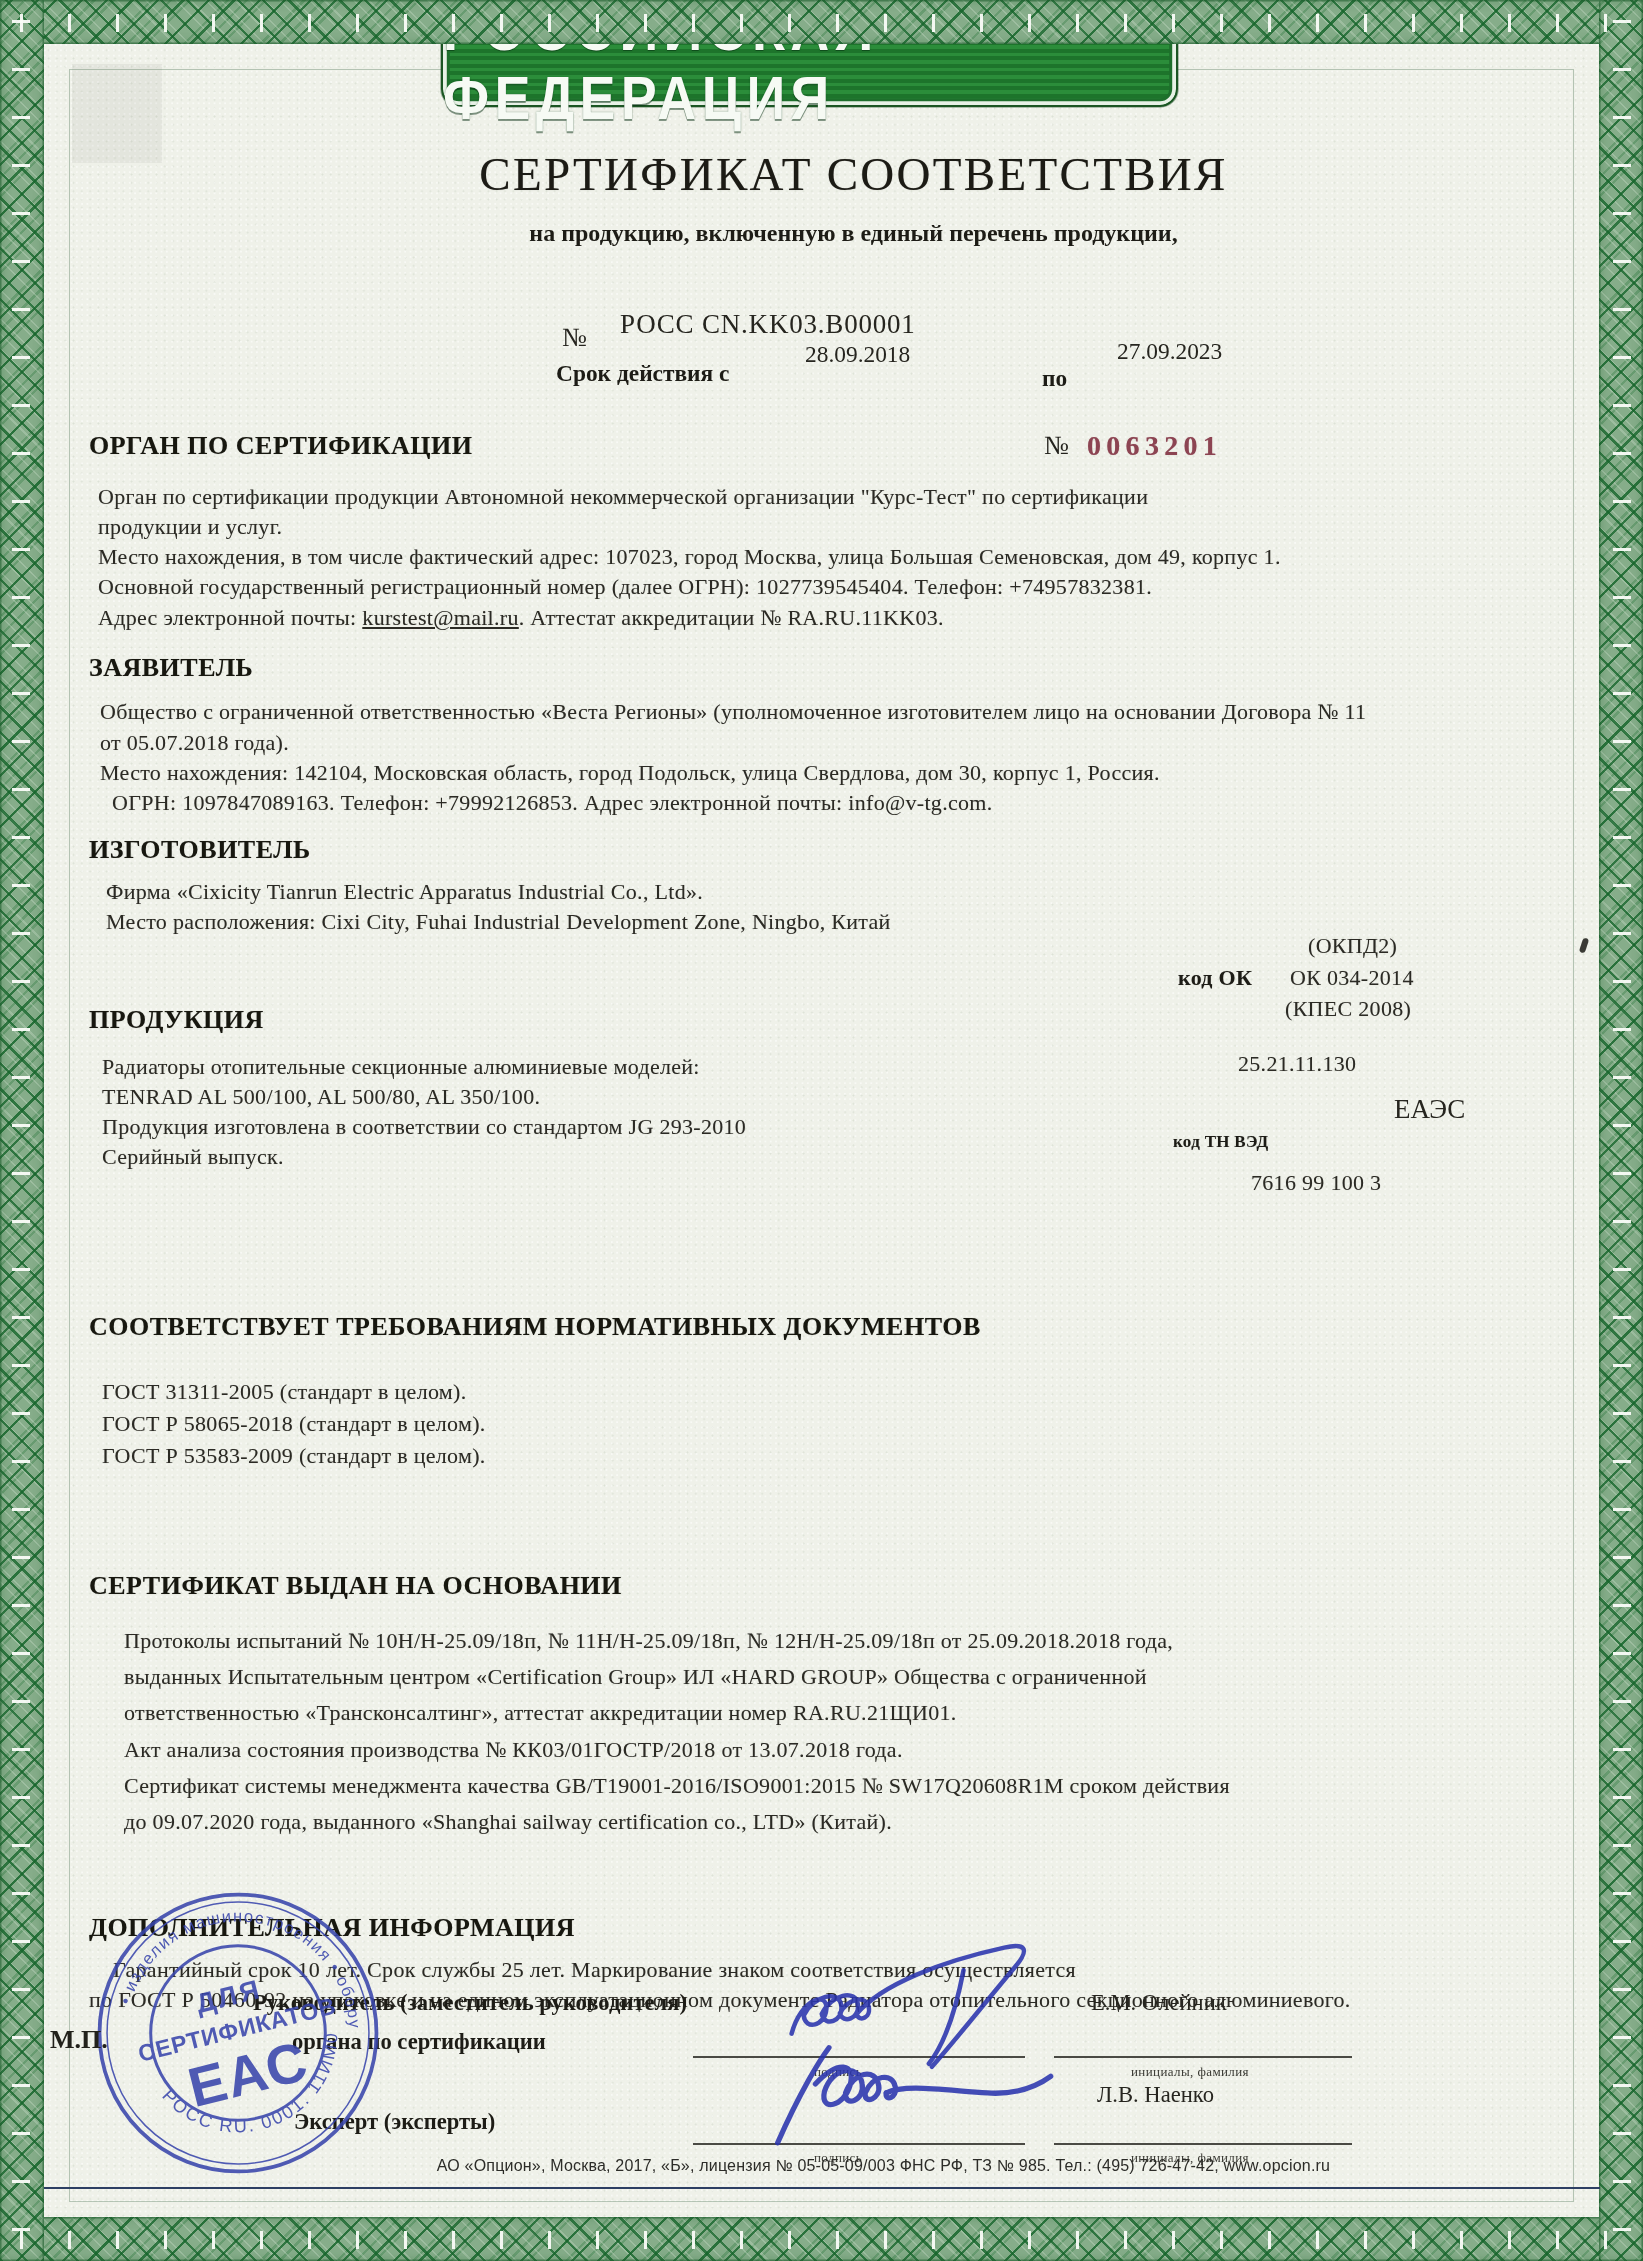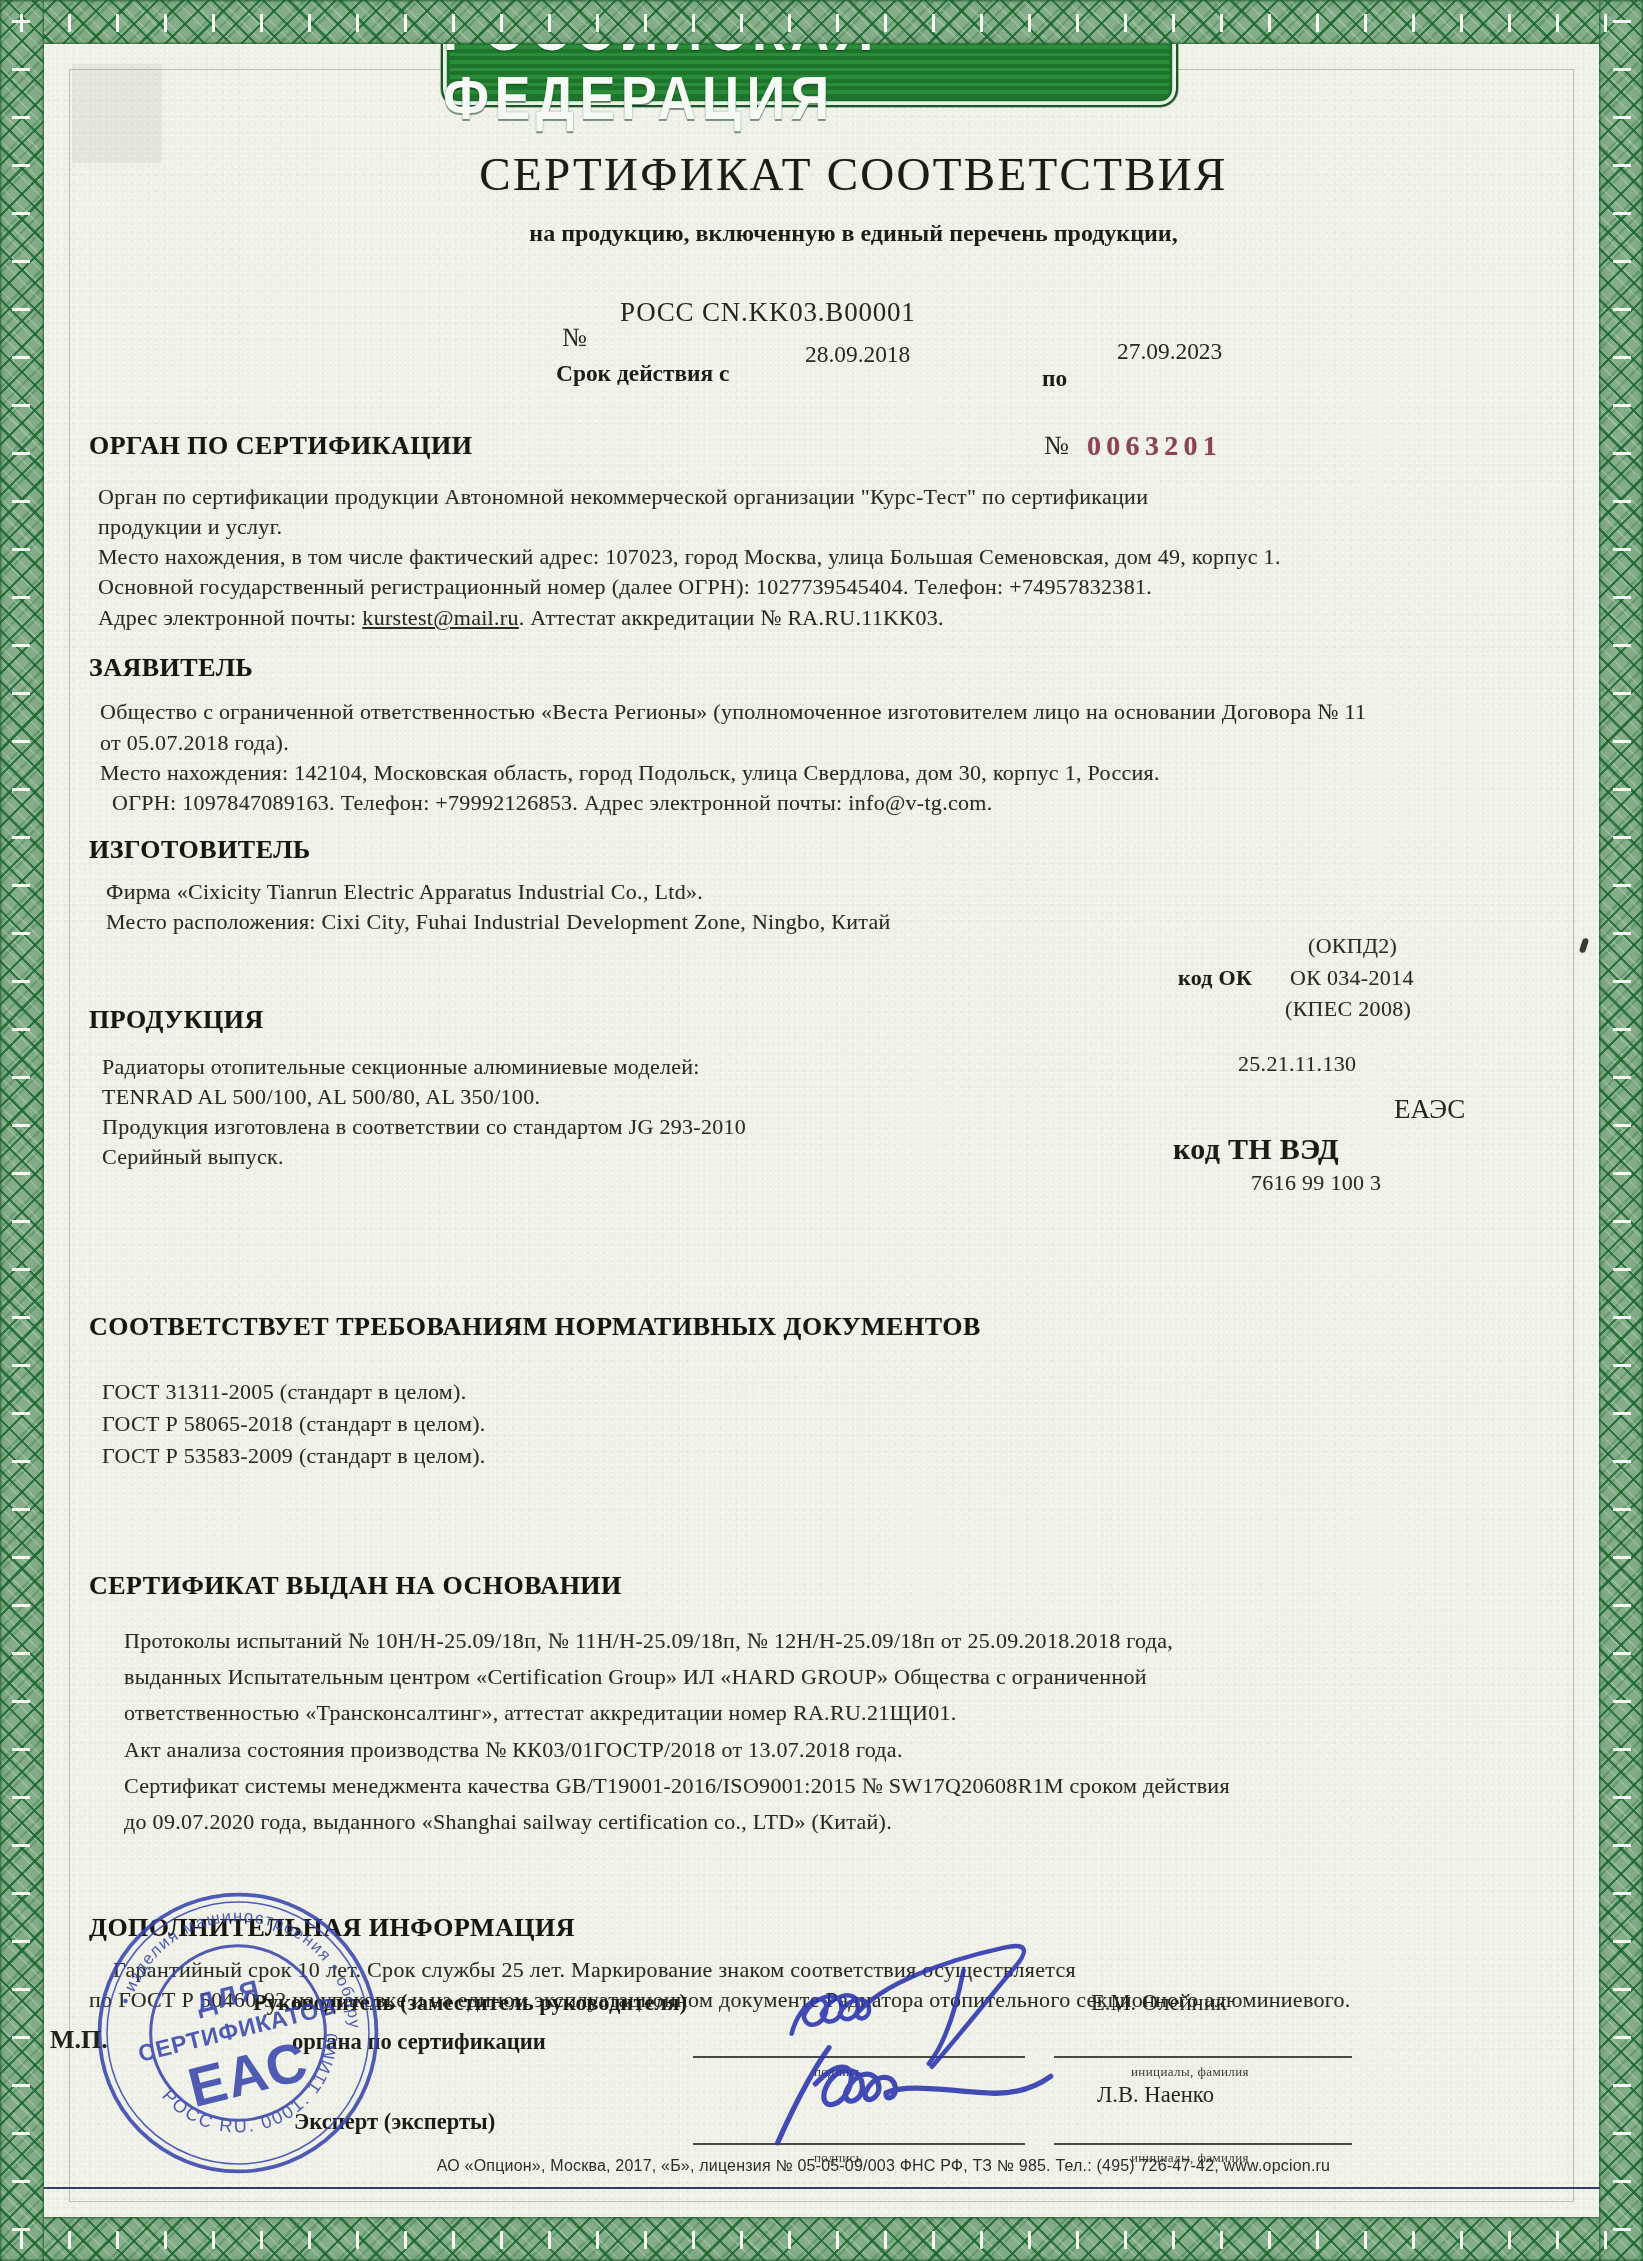--- a/index.html
+++ b/index.html
@@ -93,21 +93,21 @@
   <div class="speck"></div>
 
   <div class="banner">
     <span>РОССИЙСКАЯ ФЕДЕРАЦИЯ</span>
   </div>
 
   <div class="t centered title" style="top:147px">СЕРТИФИКАТ СООТВЕТСТВИЯ</div>
   <div class="t centered subtitle" style="top:220px">на продукцию, включенную в единый перечень продукции,</div>
 
   <div class="t" style="left:562px;top:323px;font-size:26px">№</div>
-  <div class="t" style="left:620px;top:297px;font-size:27px;letter-spacing:0.8px">РОСС CN.KK03.B00001</div>
+  <div class="t" style="left:620px;top:309px;font-size:27px;letter-spacing:0.8px">РОСС CN.KK03.B00001</div>
 
   <div class="t boldline" style="left:556px;top:360px;font-size:23.4px">Срок действия с</div>
   <div class="t" style="left:805px;top:341px;font-size:23.4px">28.09.2018</div>
   <div class="t boldline" style="left:1042px;top:365px;font-size:23.4px">по</div>
   <div class="t" style="left:1117px;top:338px;font-size:23.4px">27.09.2023</div>
 
   <div class="t heading" style="left:89px;top:431px">ОРГАН ПО СЕРТИФИКАЦИИ</div>
   <div class="t" style="left:1044px;top:431px;font-size:26px;color:#23221c">№</div>
   <div class="t serial" style="left:1087px;top:430px">0063201</div>
 
@@ -128,21 +128,21 @@
   <div class="t heading" style="left:89px;top:835px">ИЗГОТОВИТЕЛЬ</div>
   <div class="t body-text" style="left:106px;top:879px">Фирма «Cixicity Tianrun Electric Apparatus Industrial Co., Ltd».</div>
   <div class="t body-text" style="left:106px;top:909px">Место расположения: Cixi City, Fuhai Industrial Development Zone, Ningbo, Китай</div>
 
   <div class="t body-text" style="left:1308px;top:933px">(ОКПД2)</div>
   <div class="t body-text boldline" style="left:1178px;top:965px;font-weight:bold">код ОК</div>
   <div class="t body-text" style="left:1290px;top:965px">ОК 034-2014</div>
   <div class="t body-text" style="left:1285px;top:996px">(КПЕС 2008)</div>
   <div class="t body-text" style="left:1238px;top:1051px">25.21.11.130</div>
   <div class="t" style="left:1394px;top:1094px;font-size:27px">ЕАЭС</div>
-  <div class="t body-text boldline" style="left:1173px;top:1132px;font-weight:bold;font-size:30px">код ТН ВЭД</div>
+  <div class="t body-text boldline" style="left:1173px;top:1132px;font-weight:bold;font-size:17px">код ТН ВЭД</div>
   <div class="t body-text" style="left:1251px;top:1170px">7616 99 100 3</div>
 
   <div class="t heading" style="left:89px;top:1005px">ПРОДУКЦИЯ</div>
   <div class="t body-text" style="left:102px;top:1054px">Радиаторы отопительные секционные алюминиевые моделей:</div>
   <div class="t body-text" style="left:102px;top:1084px">TENRAD AL 500/100,  AL 500/80,  AL 350/100.</div>
   <div class="t body-text" style="left:102px;top:1114px">Продукция изготовлена в соответствии со стандартом JG 293-2010</div>
   <div class="t body-text" style="left:102px;top:1144px">Серийный выпуск.</div>
 
   <div class="t heading" style="left:89px;top:1312px">СООТВЕТСТВУЕТ ТРЕБОВАНИЯМ НОРМАТИВНЫХ ДОКУМЕНТОВ</div>
   <div class="t body-text" style="left:102px;top:1379px">ГОСТ 31311-2005 (стандарт в целом).</div>

